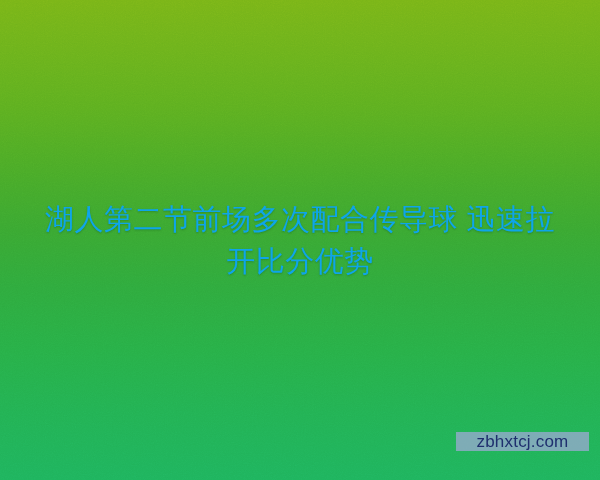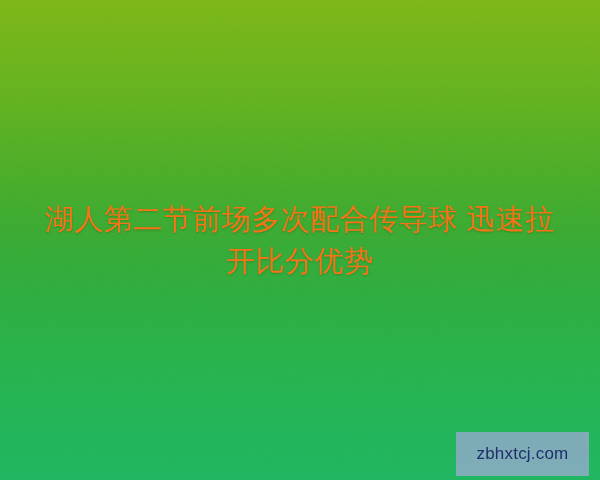--- a/index.html
+++ b/index.html
@@ -45,35 +45,35 @@
 
   
   #headline {
     position: absolute;
     left: 0;
     right: 0;
     top: 198px;
     padding: 0 36px;
     box-sizing: border-box;
     text-align: center;
-    color: #f97316;
+    color: #0ea5e9;
     font-size: 29px;
     line-height: 42px;
     letter-spacing: 0.5px;
     white-space: pre-wrap;
     text-shadow: 0 1px 2px rgba(0, 40, 0, 0.22);
   }
 
   
   #watermark {
     position: absolute;
     left: 456px;
     top: 432px;
     width: 133px;
-    height: 44px;
+    height: 19px;
     background: rgba(150, 170, 205, 0.80);
     display: flex;
     align-items: center;
     justify-content: center;
   }
 
   #watermark-label {
     color: #1f2f6e;
     font-size: 17px;
     letter-spacing: 0.2px;

